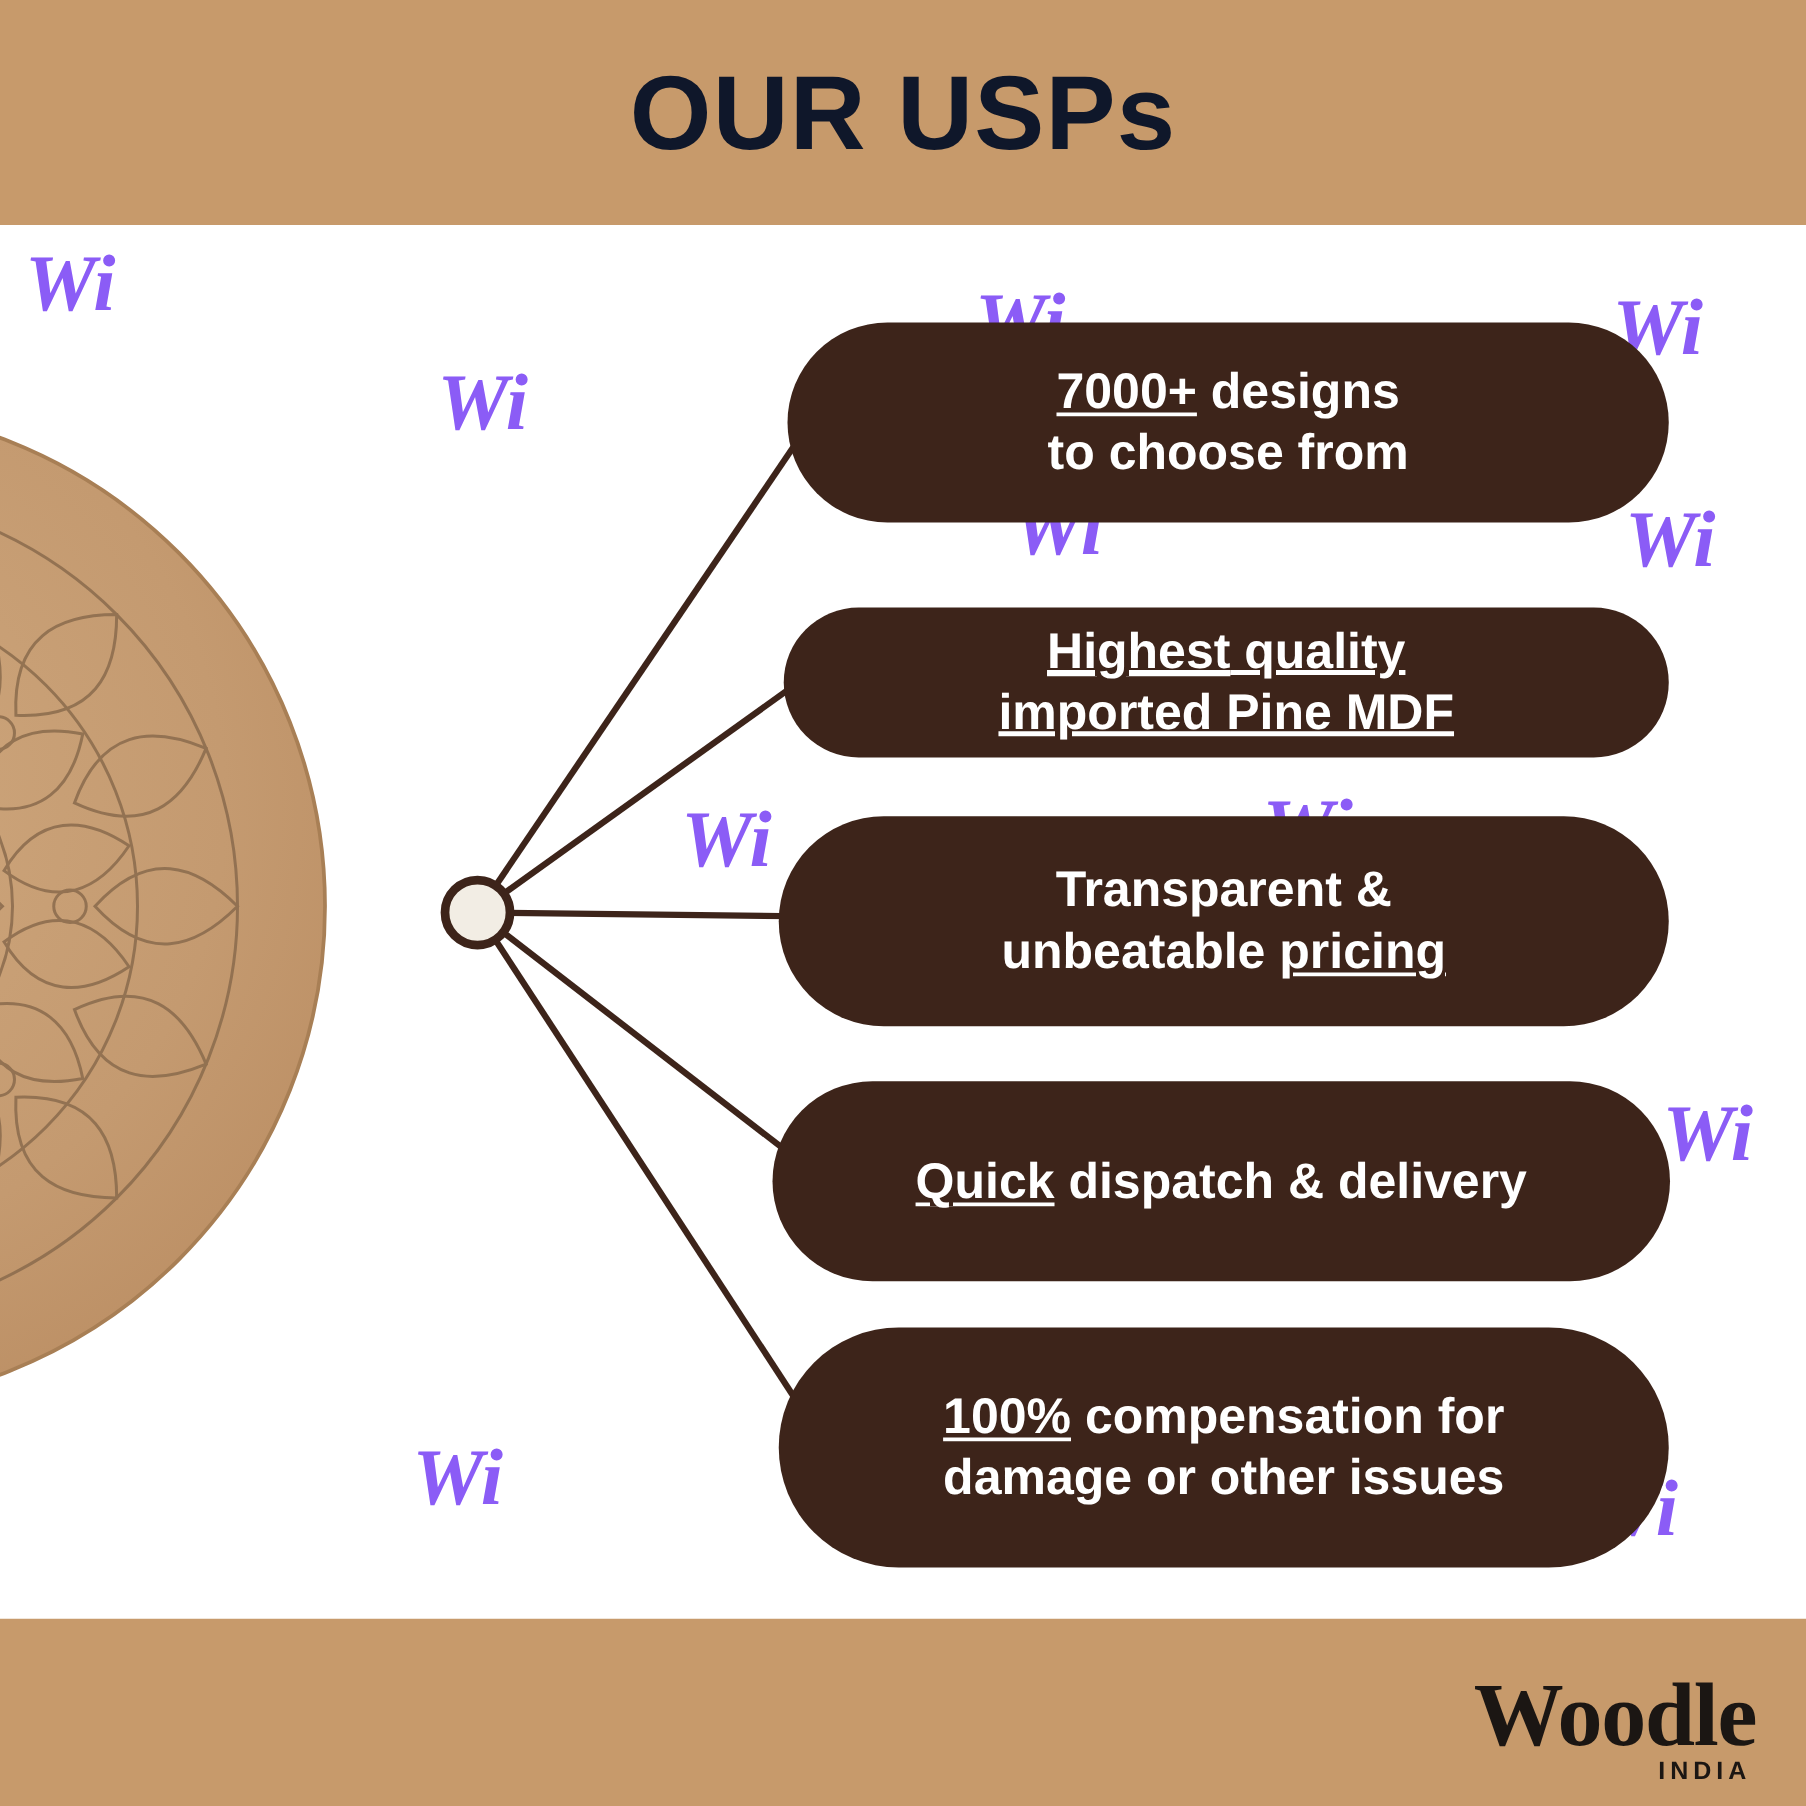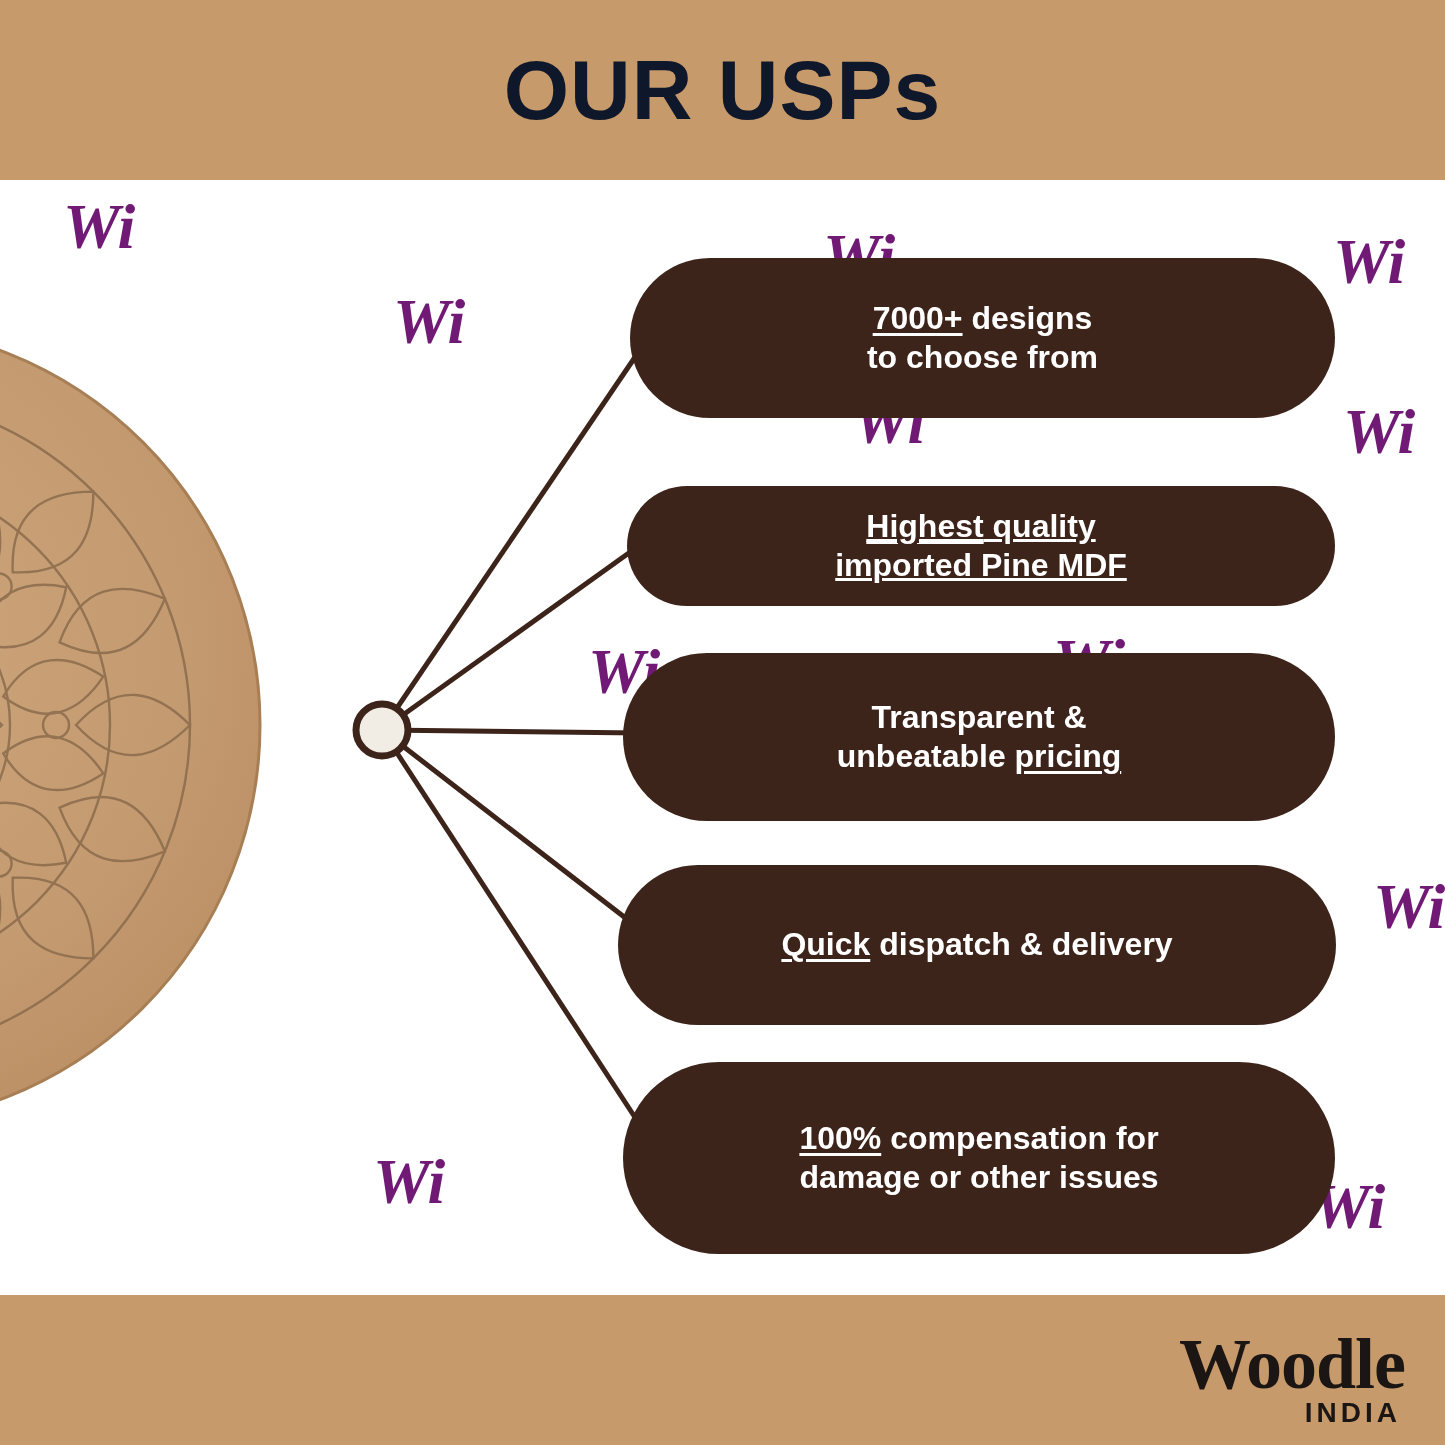--- a/index.html
+++ b/index.html
@@ -32,36 +32,35 @@
   }
   .brand{
     position:absolute;right:40px;bottom:18px;text-align:right;
     line-height:0.95;
   }
   .brand-main{
     font-size:72px;font-weight:bold;color:#1b1613;letter-spacing:-1px;
     font-family:"Liberation Serif", serif;
   }
   .brand-sub{
-    font-size:28px;font-weight:bold;color:#1b1613;letter-spacing:4px;
+    font-size:20px;font-weight:bold;color:#1b1613;letter-spacing:4px;
     margin-top:2px;margin-right:4px;
     font-family:"Liberation Sans", sans-serif;
   }
 
   
   .wm-layer{position:absolute;left:0;top:180px;width:1445px;height:1115px;overflow:hidden;}
   .wm{
     position:absolute;
     font-family:"Liberation Serif", serif;
     font-style:italic;
     font-weight:bold;
-    color:#701a75;
+    color:#8b5cf6;
     font-size:64px;
     user-select:none;
-    margin-left:43px;
   }
 
   
   .product{
     position:absolute;
     left:-140px;top:295px;
     width:580px;height:870px;
     overflow:hidden;
   }
   .disc{
@@ -77,21 +76,21 @@
     position:absolute;
     background:#3d241a;
     border-radius:110px;
     color:#ffffff;
     display:flex;align-items:center;justify-content:center;
     text-align:center;
     box-sizing:border-box;
     padding:0 26px;
   }
   .pill-text{
-    font-size:32px;font-weight:bold;line-height:1.22;
+    font-size:40px;font-weight:bold;line-height:1.22;
     font-family:"Liberation Sans", sans-serif;
     letter-spacing:0px;
   }
   .u{ text-decoration:underline; text-underline-offset:4px; text-decoration-thickness:3px;}
 </style>
 </head>
 <body>
 
 <div class="page">
 

